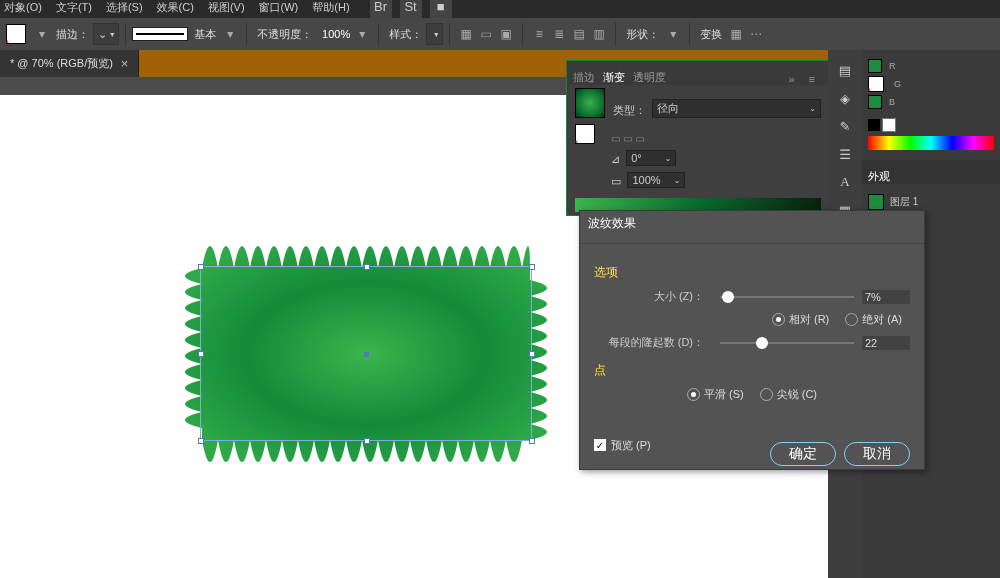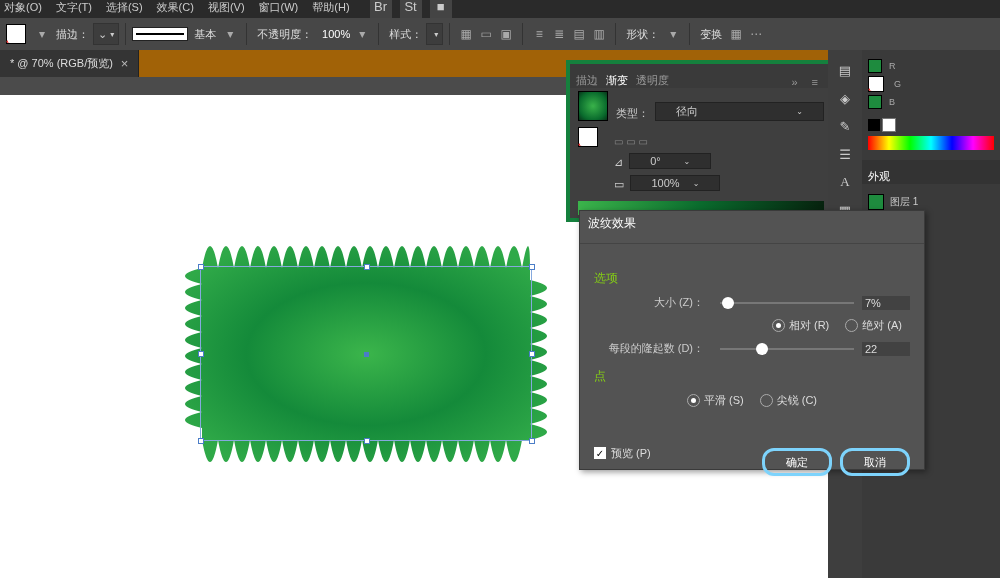--- a/index.html
+++ b/index.html
@@ -37,44 +37,44 @@
 .rstrip{width:34px;background:#3e3e3e;display:flex;flex-direction:column;align-items:center;padding-top:6px}
 .rstrip .ibtn{width:22px;height:22px;margin:3px 0;display:flex;align-items:center;justify-content:center;color:#ccc;font-size:13px}
 .rpanels{flex:1;background:#3a3a3a;display:flex;flex-direction:column}
 .ptabs{display:flex;height:24px;align-items:flex-end;background:#333;padding:0 6px;font-size:11px}
 .ptabs span{margin-right:8px;color:#999}
 .ptabs span.act{color:#fff}
 .pbody{padding:6px;font-size:10px}
 .sw-row{display:flex;align-items:center;margin:4px 0}
 .sw-row .csw{width:28px;height:18px;background:#1e8b3e;margin-right:6px;border:1px solid #000}
 .sw-row .csw.sm{width:14px;height:14px}
-.rsel{background:#2f2f2f;border:1px solid #222;padding:1px 20px;min-width:60px;display:flex;justify-content:space-between;align-items:center}
-
-
-.midpanels{position:absolute;left:566px;top:60px;width:262px;background:#3f3f3f;border:4px solid #15803d}
+.rsel{background:#2f2f2f;border:1px solid #222;padding:1px 4px;min-width:60px;display:flex;justify-content:space-between;align-items:center}
+
+
+.midpanels{position:absolute;left:566px;top:60px;width:262px;background:#3f3f3f;border:1px solid #15803d}
 .midpanels .ptabs{background:#3a3a3a}
 .midpanels .row{display:flex;align-items:flex-end;padding:3px 8px}
 .gradbox{width:28px;height:28px;border:1px solid #000;background:radial-gradient(circle,#39b24a,#0a6b2d 70%,#08341a);margin-right:8px}
 .gradline{height:14px;flex:1;background:linear-gradient(90deg,#3bb44b,#0a6b2d,#06220e);position:relative;margin-top:4px}
 
 
 .dlg{position:absolute;left:579px;top:210px;width:344px;height:258px;background:#535353;border:1px solid #3a3a3a;box-shadow:2px 2px 6px rgba(0,0,0,.4)}
 .dlg .titlebar{height:24px;background:#535353;border-bottom:1px solid #444;padding:4px 8px;color:#fff;font-size:12px}
 .dlg .body{padding:10px 14px;font-size:12px;color:#ddd}
-.dlg .grp{color:#84cc16;margin:16px 0 8px}
+.dlg .grp{color:#fde047;margin:10px 0 8px}
 .dlg .frow{display:flex;align-items:center;margin:8px 0;font-size:11px}
 .dlg .flbl{width:110px;text-align:right;margin-right:8px;color:#ccc}
 .dlg .slider{flex:1;height:2px;background:#777;position:relative;margin:0 8px}
 .dlg .slider .knob{position:absolute;top:-5px;width:12px;height:12px;border-radius:50%;background:#fff}
 .dlg .val{width:42px;background:#424242;padding:1px 3px;text-align:left}
 .dlg .radio{display:inline-flex;align-items:center;margin:0 8px}
 .dlg .radio .r{width:11px;height:11px;border:1px solid #aaa;border-radius:50%;margin-right:4px;display:flex;align-items:center;justify-content:center}
 .dlg .radio .r.on::after{content:"";width:5px;height:5px;border-radius:50%;background:#fff}
 .dlg .btns{display:flex;justify-content:flex-end;gap:8px;margin-top:18px}
-.dlg .btn{width:64px;height:22px;border:3px solid #7dd3fc;border-radius:12px;display:flex;align-items:center;justify-content:center;color:#fff;font-size:11px}
+.dlg .btn{width:64px;height:22px;border:1px solid #7dd3fc;border-radius:12px;display:flex;align-items:center;justify-content:center;color:#fff;font-size:14px}
 .dlg .chk{width:12px;height:12px;background:#fff;display:inline-flex;align-items:center;justify-content:center;color:#000;font-size:10px;margin-right:5px}
 
 
 .chiprow{display:flex;align-items:center;margin:3px 0}
 .chiprow .lt{width:10px;color:#aaa;margin-left:4px;font-size:9px}
 .chiprow .chip{width:12px;height:12px;border:1px solid #000;margin-right:3px}
 
 .spectrum{height:14px;background:linear-gradient(90deg,#f00,#ff0,#0f0,#0ff,#00f,#f0f,#f00)}
 .iconbtn{width:18px;height:18px;display:inline-flex;align-items:center;justify-content:center;color:#aaa;font-size:12px;margin:0 1px}
 </style>

